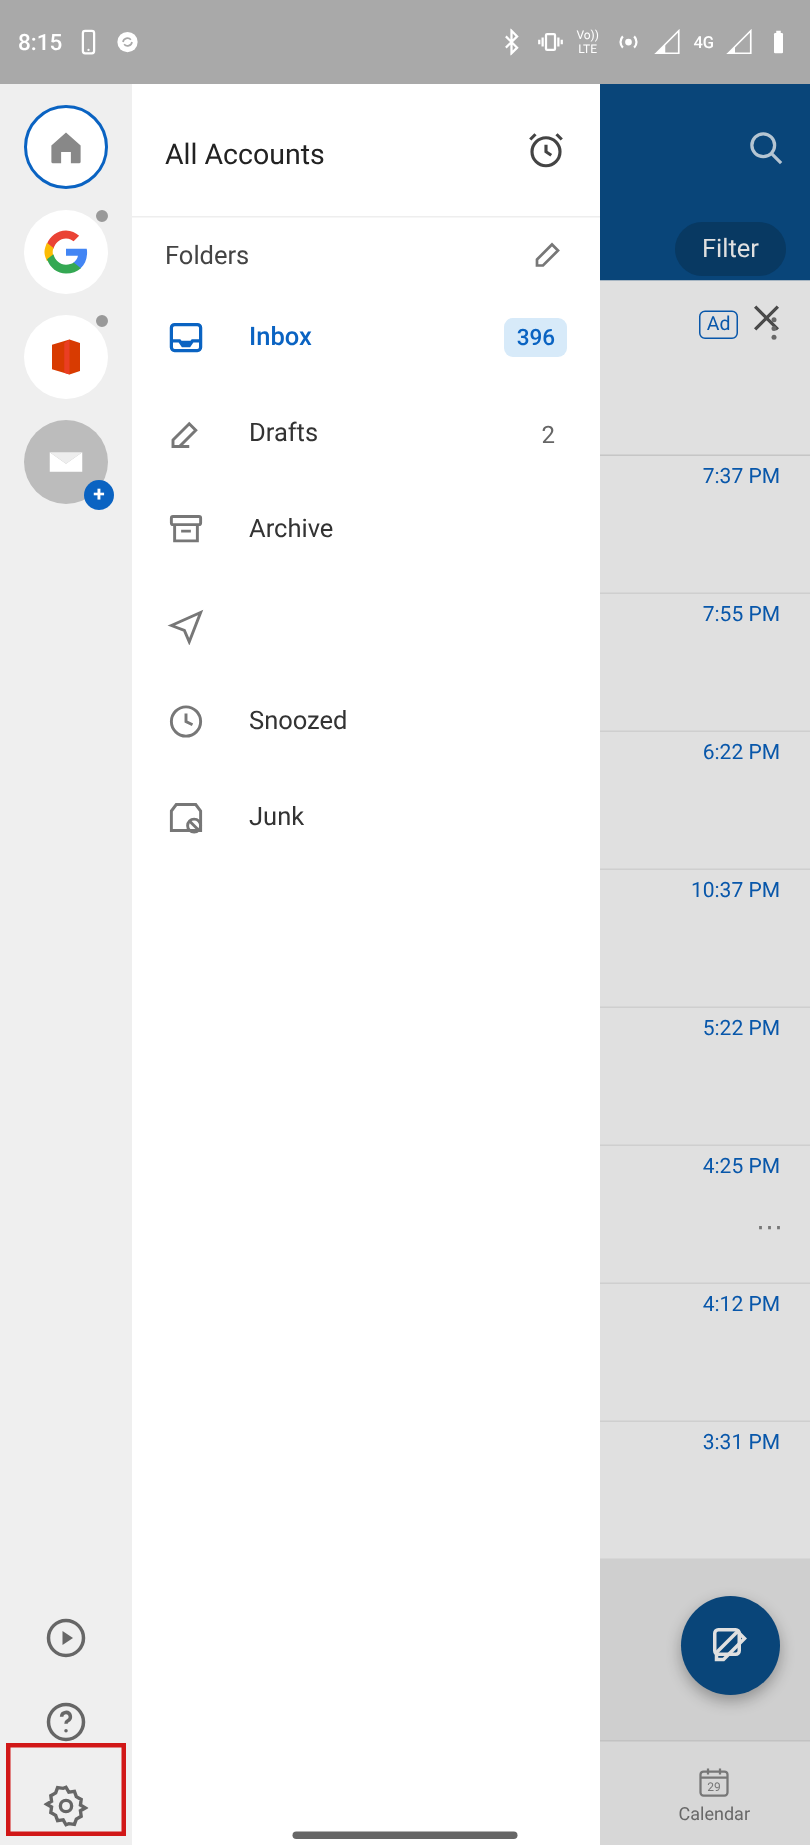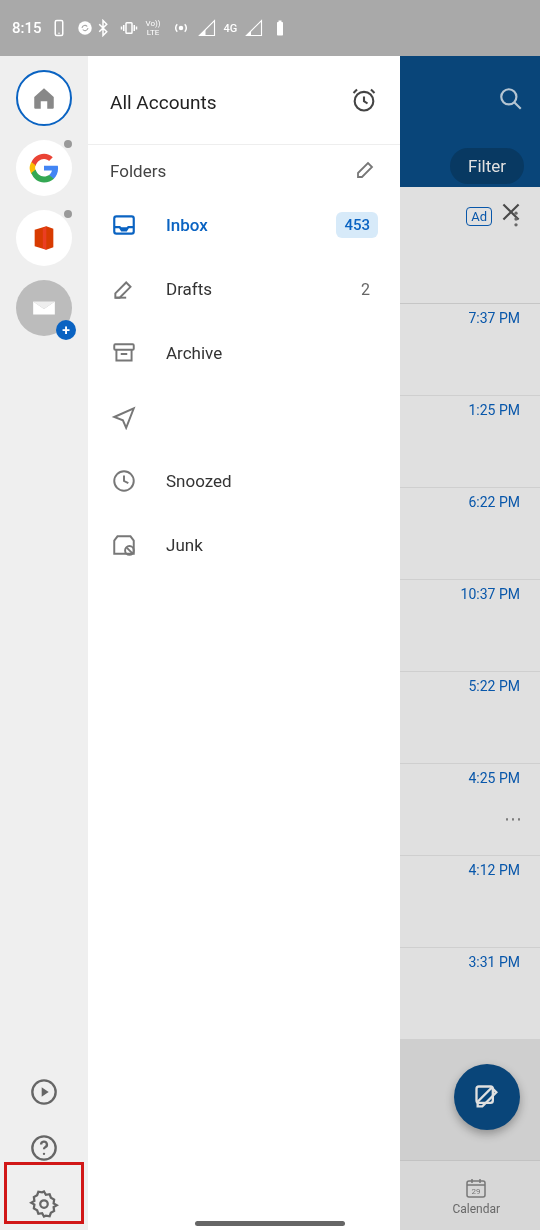--- a/index.html
+++ b/index.html
@@ -1,20 +1,20 @@
 <!DOCTYPE html>
 <html><head>
 <meta charset="utf-8">
 <style>
   * { box-sizing: border-box; margin: 0; padding: 0; }
   html, body { width: 540px; height: 1230px; font-family: -apple-system, Segoe UI, Roboto, sans-serif; overflow: hidden; background: #fff; }
   .root { position: relative; width: 540px; height: 1230px; }
 
   
-  .statusbar { position: absolute; top:0; left:0; right:0; height:56px; background:#a9a9a9; display:flex; align-items:center; justify-content:flex-start; padding:0 12px; color:#fff; font-size:15px; }
+  .statusbar { position: absolute; top:0; left:0; right:0; height:56px; background:#a9a9a9; display:flex; align-items:center; justify-content:space-between; padding:0 12px; color:#fff; font-size:15px; }
   .statusbar .left, .statusbar .right { display:flex; align-items:center; gap:8px; }
   .sb-icon { display:inline-flex; width:18px; height:18px; }
   .sb-text { font-weight:500; }
 
   
   .inbox-bg { position:absolute; top:56px; left:0; right:0; bottom:0; background:#ececec; }
   .inbox-header { position:absolute; top:0; left:0; right:0; height:131px; background:#0b4f8a; }
   .inbox-search { position:absolute; top:30px; right:16px; }
   .filter-pill { position:absolute; top:92px; right:16px; background:#0a4170; color:#fff; padding:8px 18px; border-radius:22px; font-size:17px; }
 
@@ -161,21 +161,21 @@
       </div>
     </div>
 
     <div class="msg-list">
       <div class="msg">
           <span class="time">7:37 PM</span>
           <div class="subj">with Ezra Pound</div>
           <div class="prev">view it in your br...</div>
         </div>
       <div class="msg">
-          <span class="time">1:25 PM</span>
+          <span class="time">7:55 PM</span>
           <div class="subj">suggest</div>
           <div class="prev">t of the tools ou...</div>
         </div>
       <div class="msg">
           <span class="time">6:22 PM</span>
           <div class="subj">s you have on T...</div>
           <div class="prev"></div>
         </div>
       <div class="msg">
           <span class="time">10:37 PM</span>
@@ -302,21 +302,21 @@
       </div>
 
       <div class="folder selected">
         <span class="ficon">
             <svg width="26" height="26" viewBox="0 0 24 24" stroke="#0a63c2" stroke-width="2" fill="none">
               <rect x="3" y="4" width="18" height="16" rx="2"></rect>
               <path d="M3 14h5l2 3h4l2-3h5" fill="#0a63c2"></path>
             </svg>
           </span>
         <span class="fname">Inbox</span>
-        <span class="badge">453</span>
+        <span class="badge">396</span>
       </div>
       <div class="folder">
         <span class="ficon">
             <svg width="26" height="26" viewBox="0 0 24 24" stroke="#777" stroke-width="1.8" fill="none">
               <path d="M4 16l10-10 4 4-10 10H4v-4z"></path>
               <path d="M4 20h10"></path>
             </svg>
           </span>
         <span class="fname">Drafts</span>
         <span class="count-plain">2</span>

